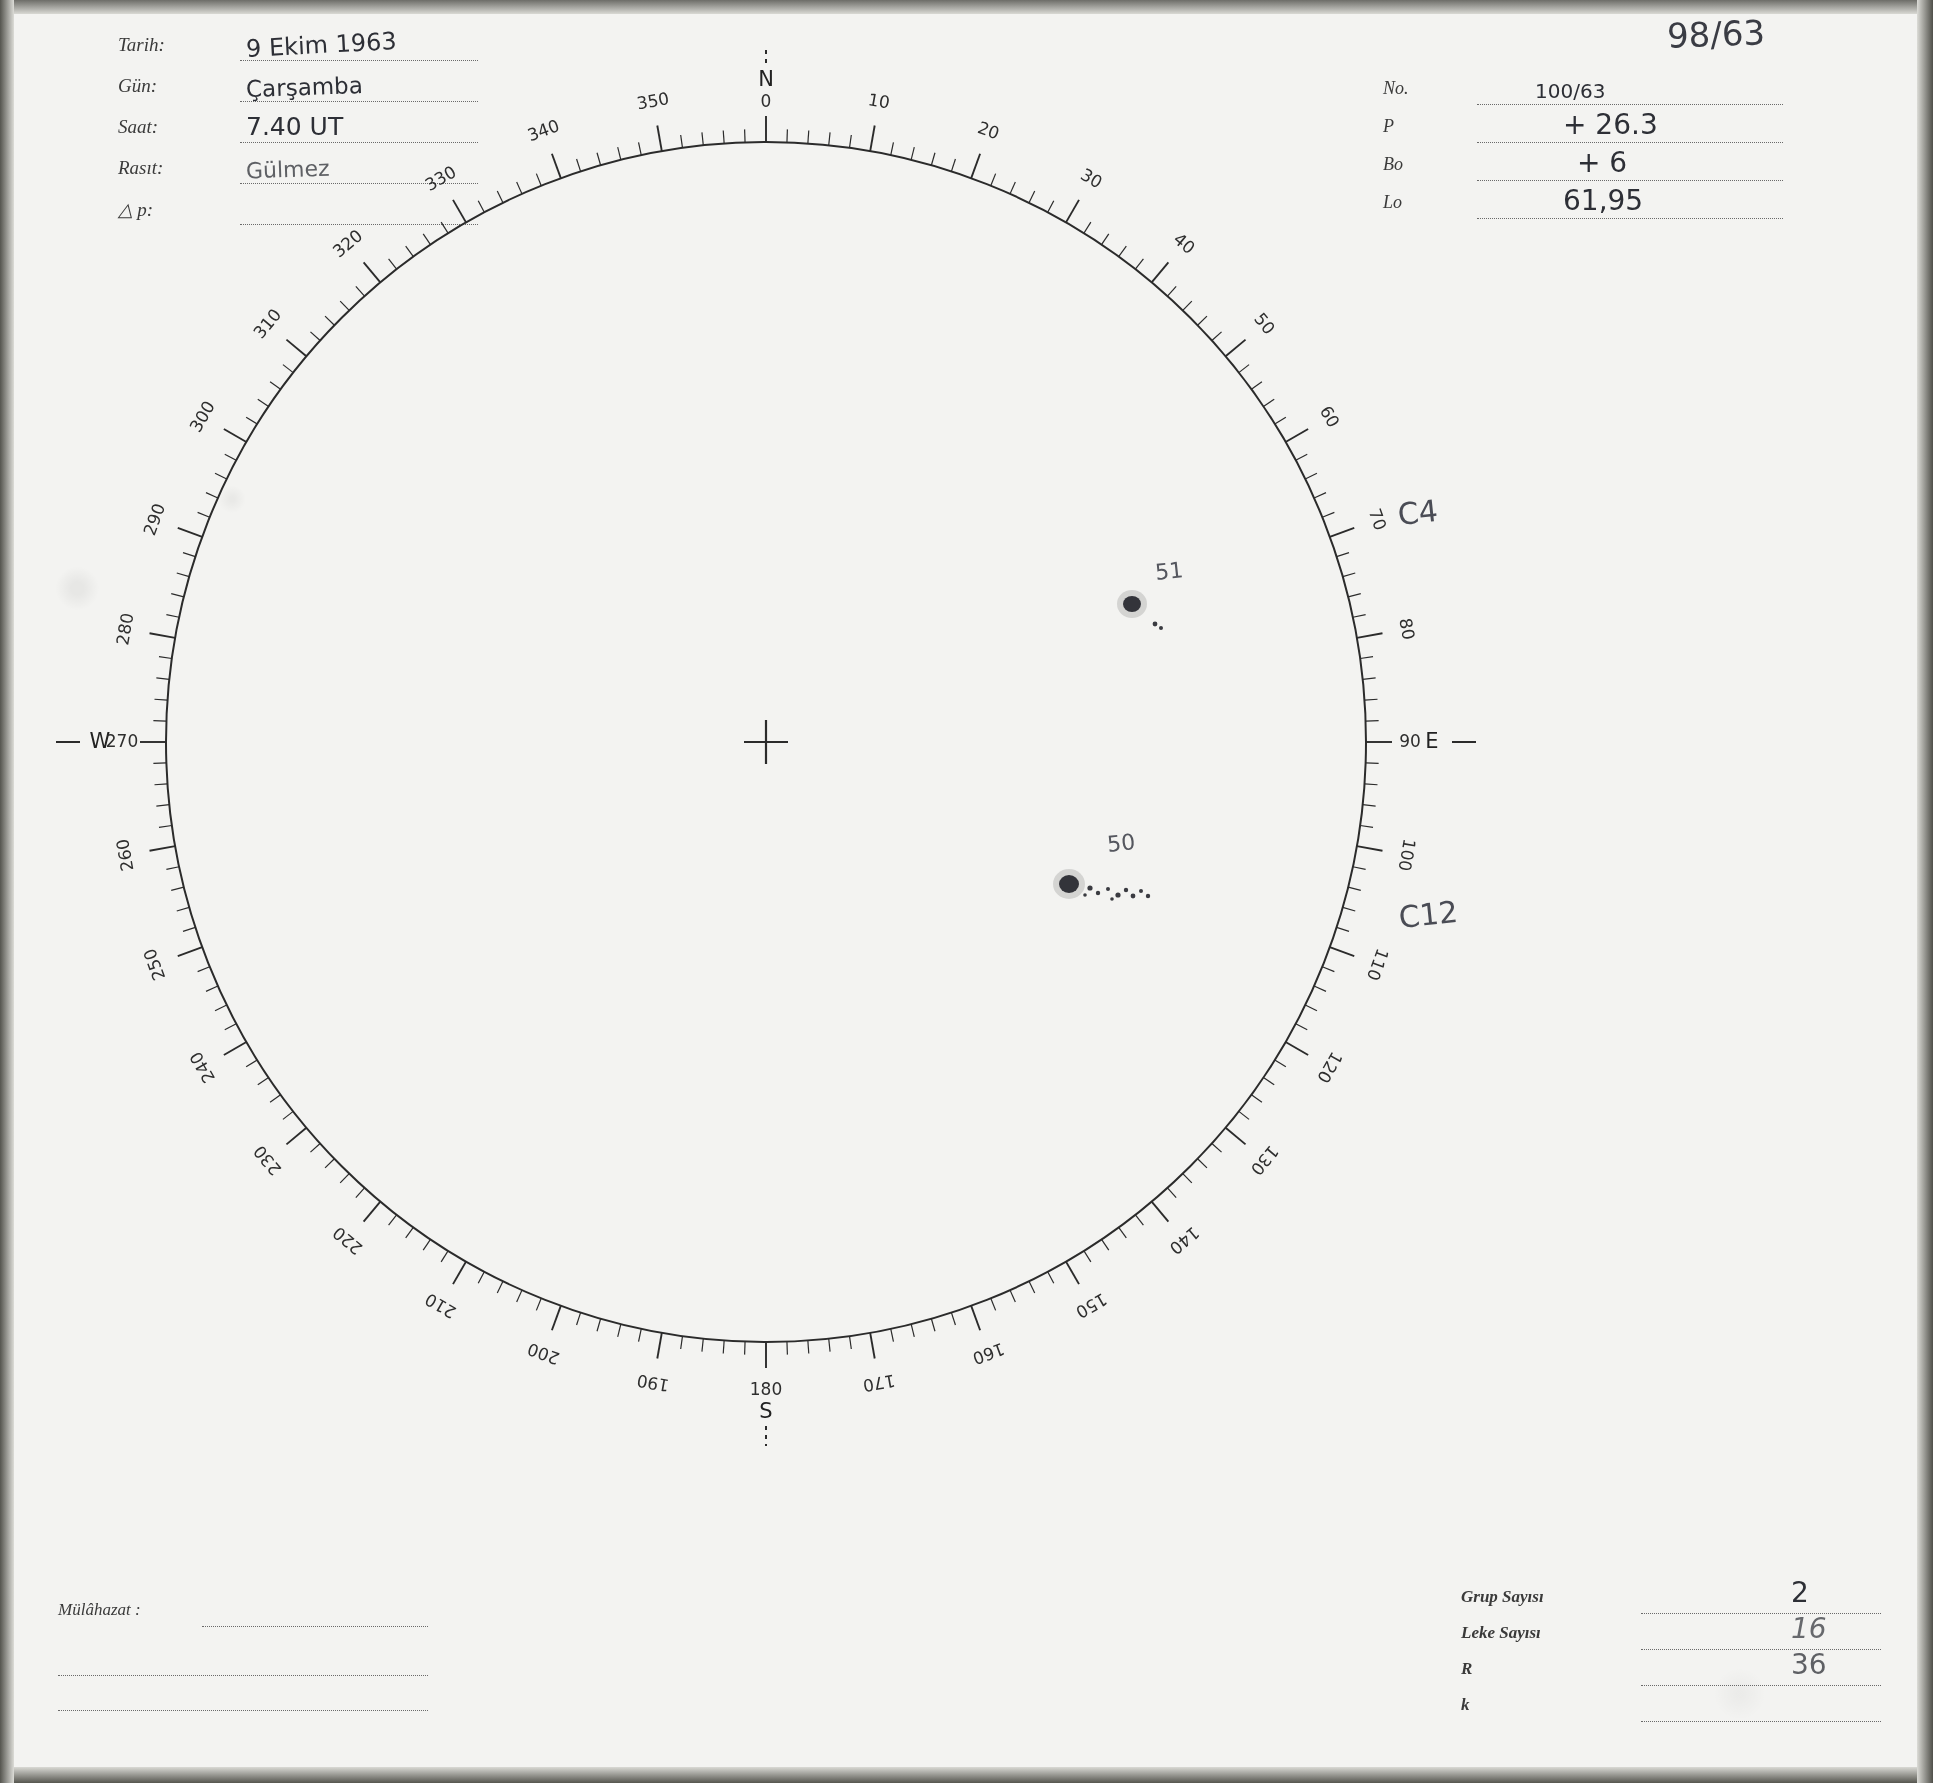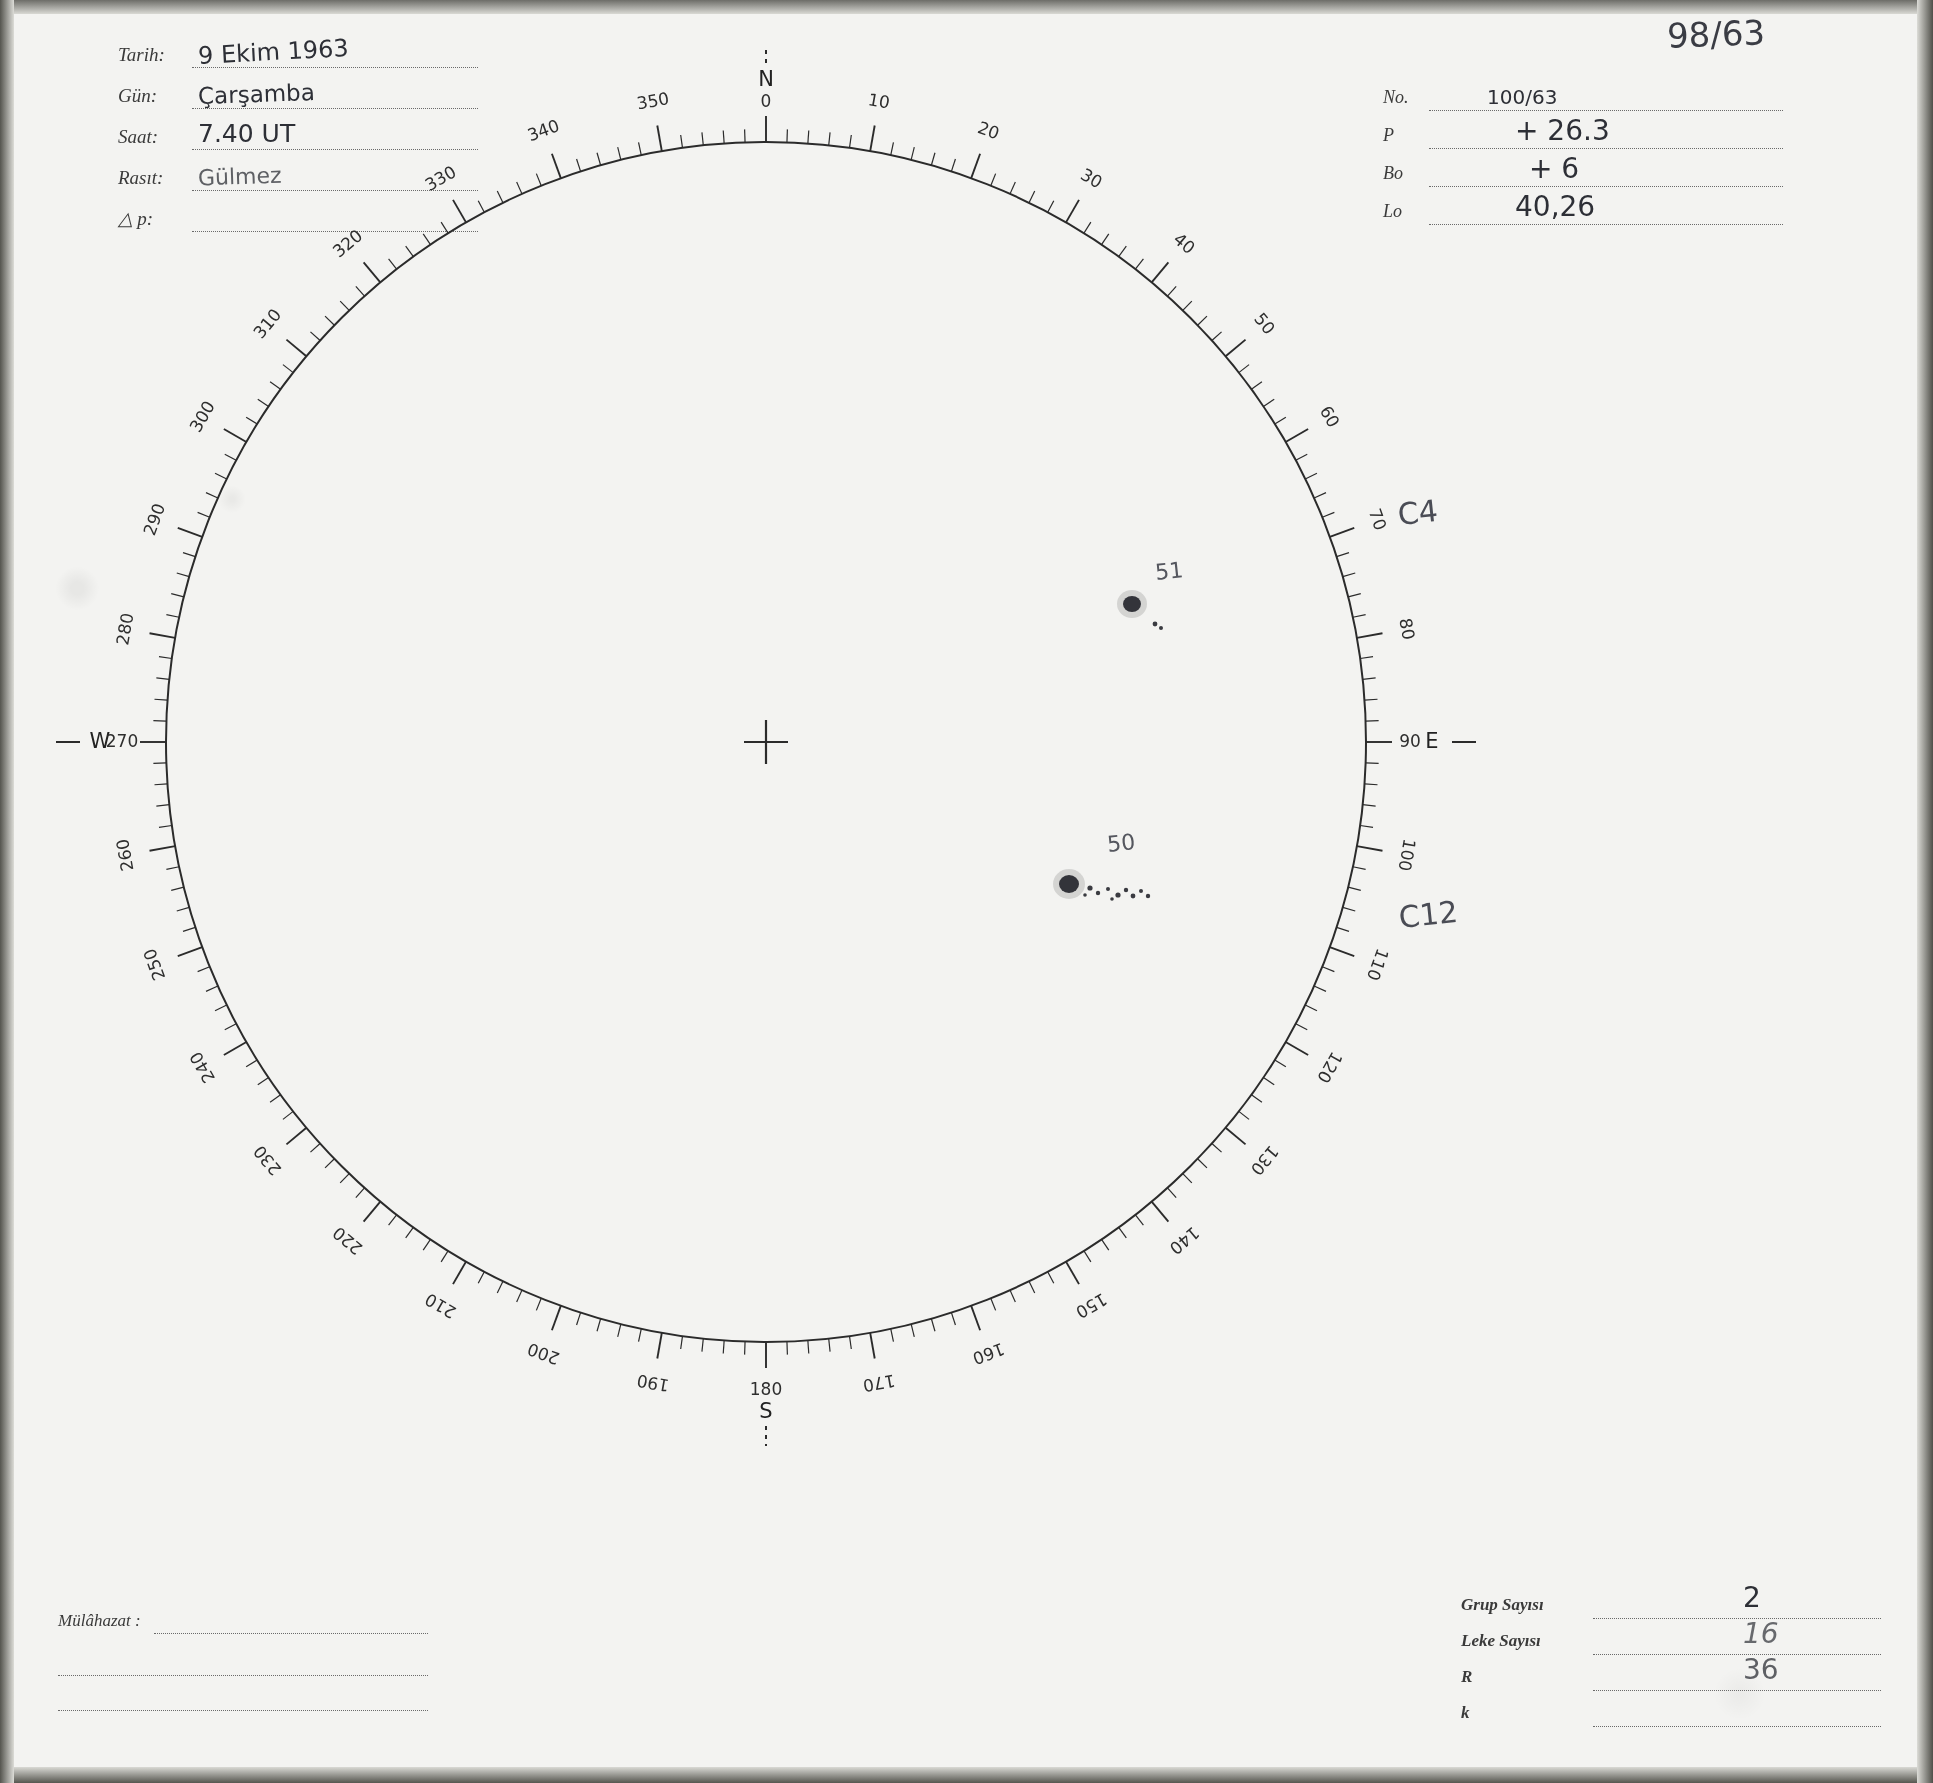--- a/index.html
+++ b/index.html
@@ -25,21 +25,21 @@
 
   .title{
     position:absolute;left:0;right:0;top:20px;
     text-align:center;
     font-size:27px;letter-spacing:3px;font-weight:bold;
     color:#2a2a2a;
   }
 
   
   .form-left{position:absolute;left:118px;top:34px;width:360px;}
-  .form-row{display:flex;align-items:center;height:41px;}
+  .form-row{display:flex;align-items:flex-start;height:41px;gap:48px;}
   .form-lab{
     font-family:"Liberation Serif", serif;
     font-style:italic;font-size:19px;color:#3a3a3a;
     width:74px;flex:none;
   }
   .dots{
     flex:1;border-bottom:1.5px dotted #6a6a6a;height:26px;position:relative;
   }
   .hw{
     position:absolute;left:6px;bottom:1px;
@@ -146,21 +146,21 @@
     </div>
     <div class="form-row">
       <span class="form-lab">Bo</span>
       <span class="dots">
         <span class="hw ink" style="left:100px;font-size:28px;">+ 6</span>
       </span>
     </div>
     <div class="form-row">
       <span class="form-lab">Lo</span>
       <span class="dots">
-        <span class="hw ink" style="left:86px;font-size:28px;">40,26</span>
+        <span class="hw ink" style="left:86px;font-size:28px;">61,95</span>
       </span>
     </div>
   </div>
 
   <div class="notes">
     <div class="form-row">
       <span class="form-lab">Mülâhazat :</span>
       <span class="dots">
         <span class="hw"></span>
       </span>

